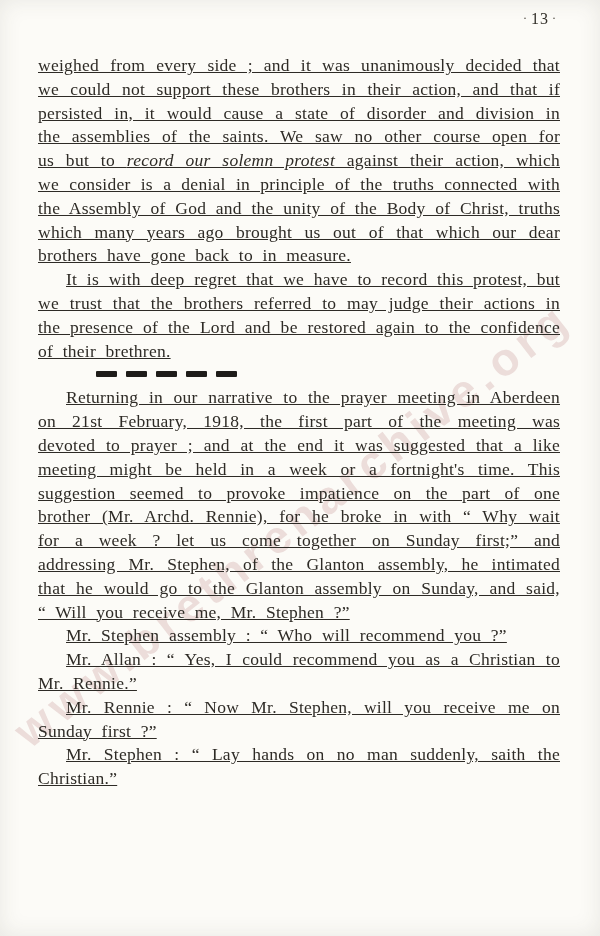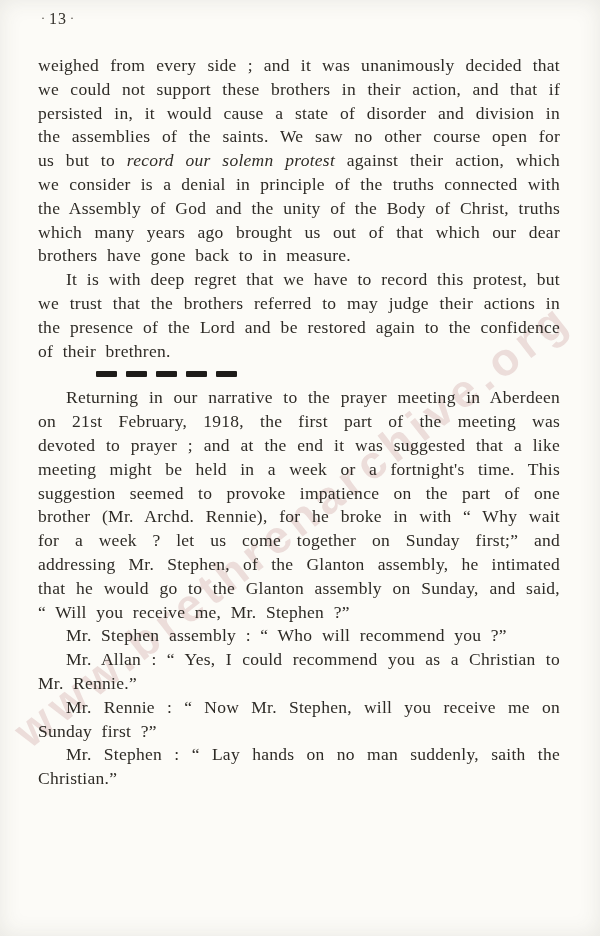--- a/index.html
+++ b/index.html
@@ -14,34 +14,35 @@
     color: #2e2b26;
     box-shadow: inset 0 0 22px rgba(60,55,45,0.10);
   }
   .content {
     position: absolute;
     left: 38px;
     right: 40px;
     top: 8px;
   }
   .pageno {
-    text-align: left;
+    text-align: right;
     font-size: 16px;
     letter-spacing: 1px;
     margin: 2px 0 26px 0;
     color: #33302a;
   }
   .pageno .flank { font-size: 12px; vertical-align: 2px; padding: 0 3px; color: #4a453d; }
   p {
     margin: 0;
     text-align: justify;
     font-size: 17.5px;
     line-height: 23.8px;
     word-spacing: 0.28em;
     letter-spacing: 0.015em;
+    text-decoration: underline;
   }
   p.indent { text-indent: 1.6em; }
   em { font-style: italic; }
   .divider {
     display: flex;
     gap: 9px;
     margin: 8px 0 9px 58px;
     height: 6px;
   }
   .divider span {

